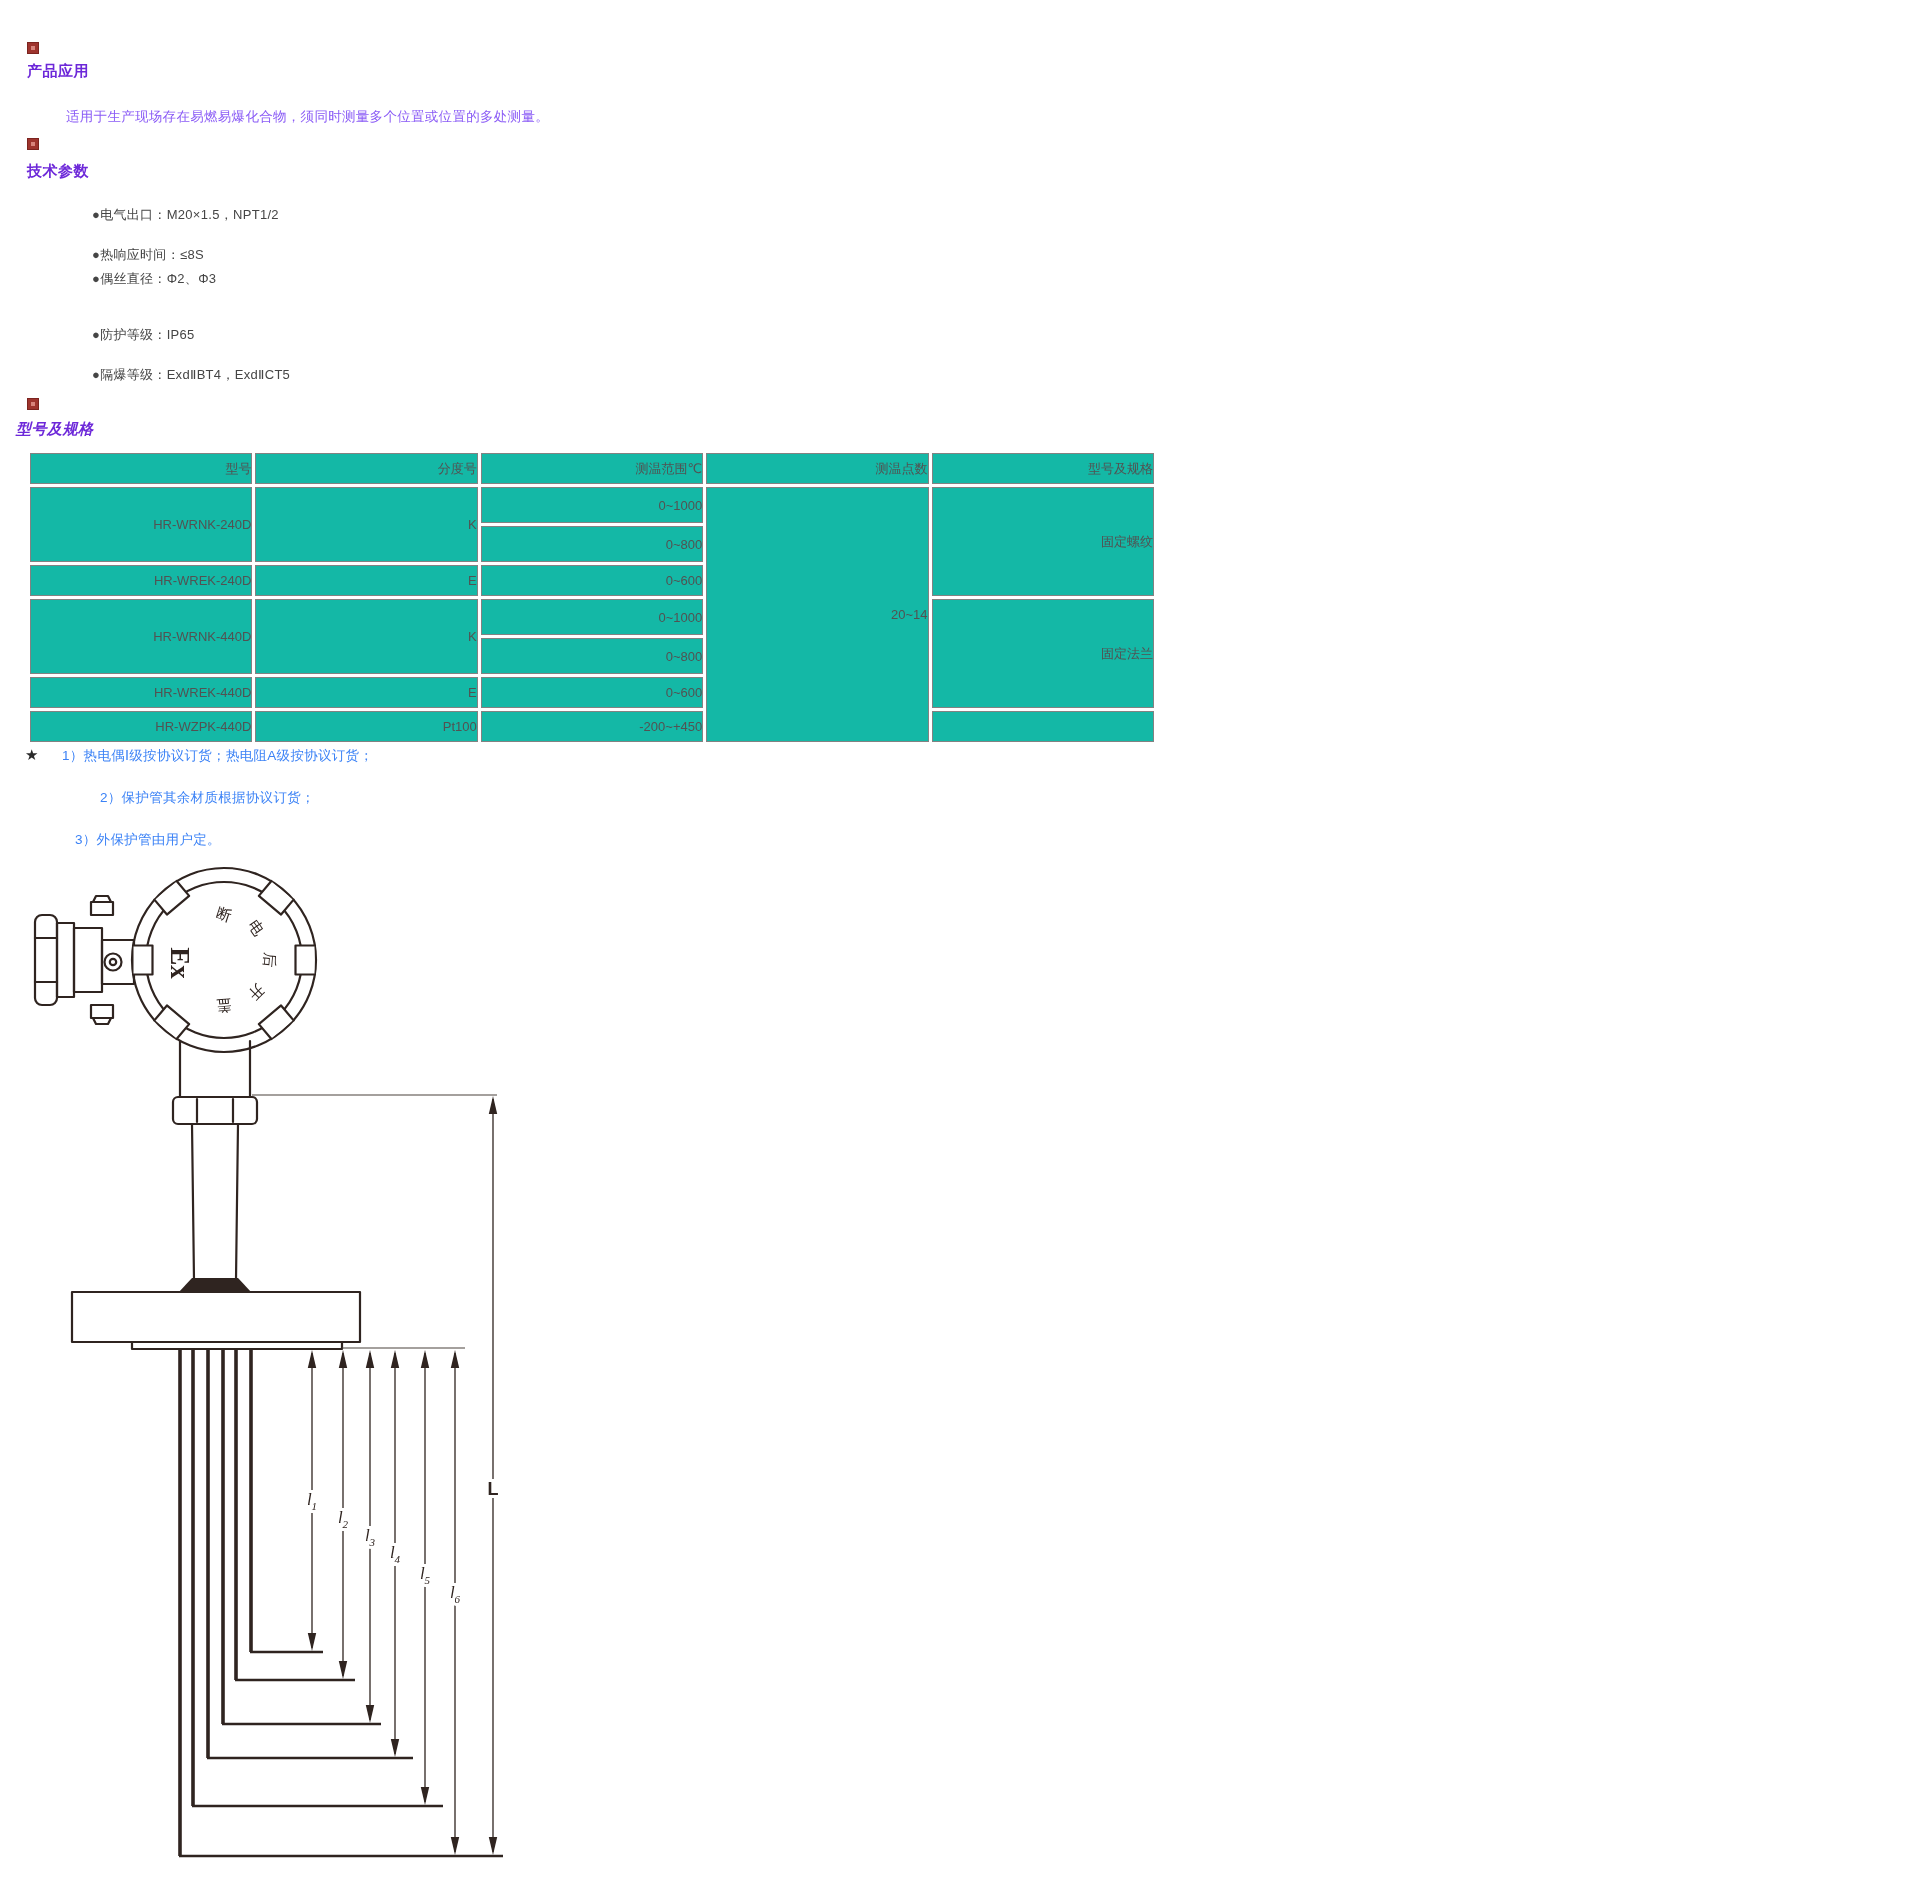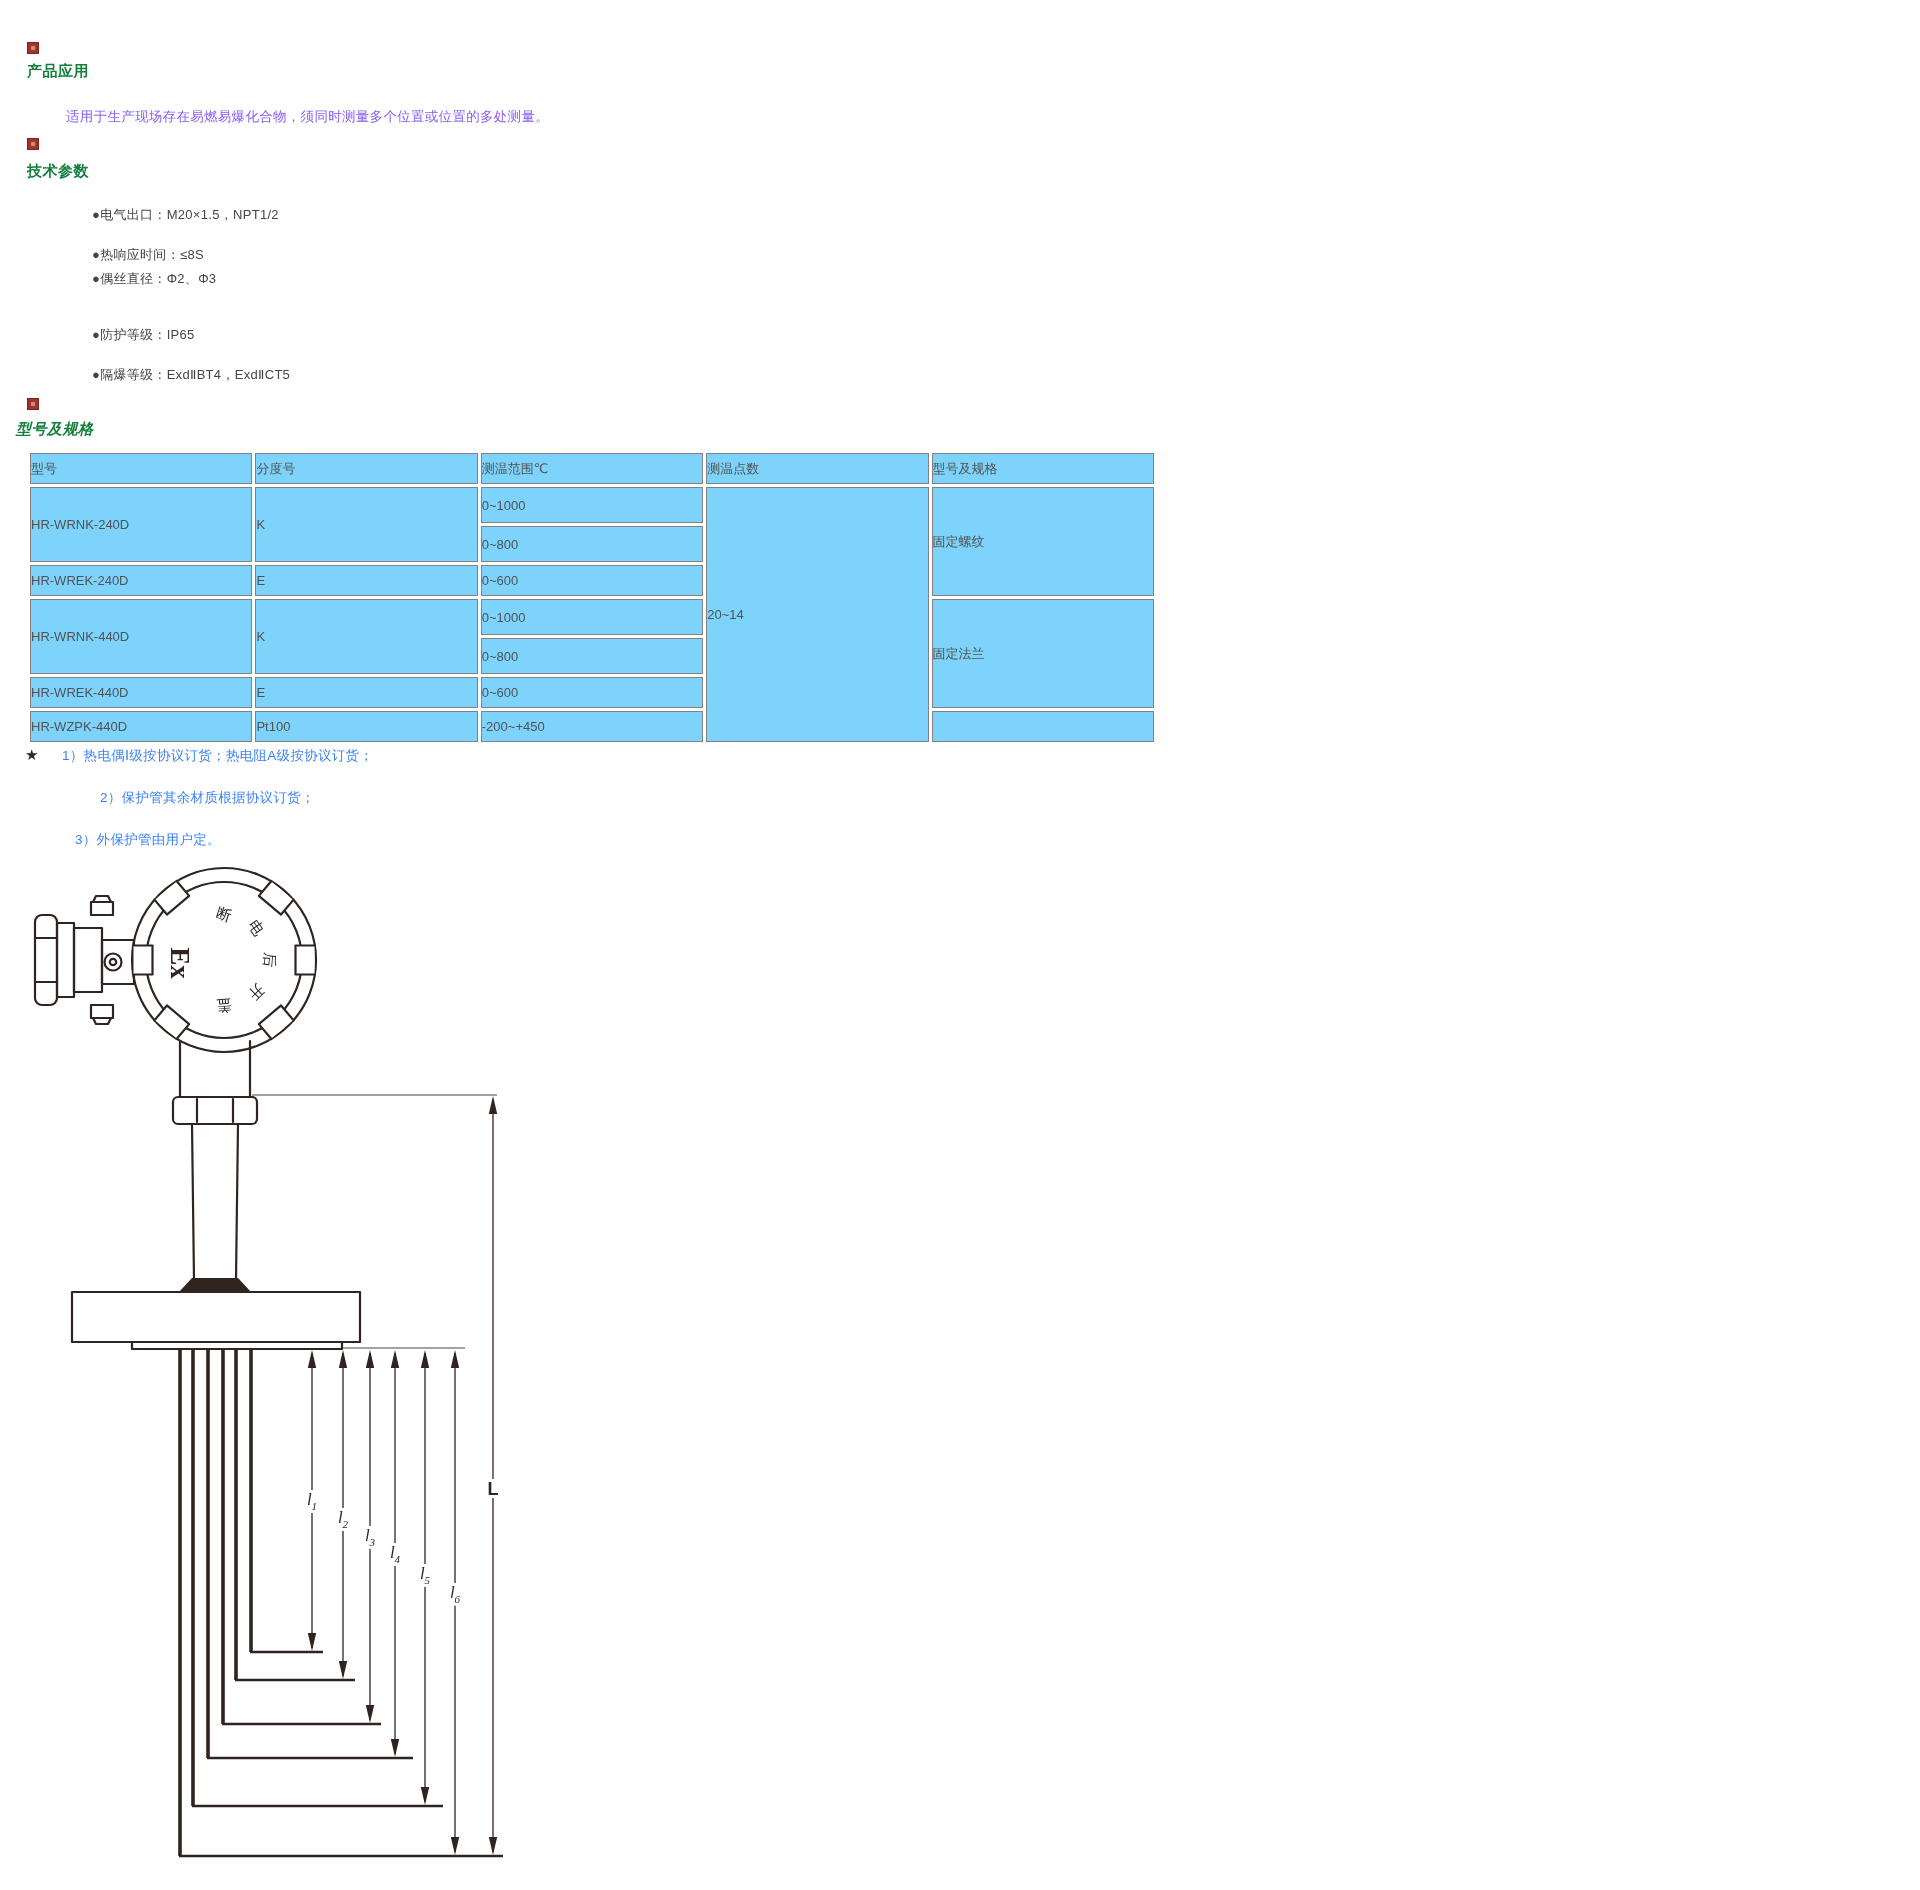--- a/index.html
+++ b/index.html
@@ -1,30 +1,30 @@
 <!DOCTYPE html>
 <html><head>
 <meta charset="utf-8">
 <style>
   html,body{margin:0;padding:0;background:#ffffff;}
   body{width:1920px;height:1890px;position:relative;overflow:hidden;
        font-family:"Liberation Sans","DejaVu Sans",sans-serif;color:#3f3f3f;}
   .abs{position:absolute;}
   .sec-icon{width:12px;height:12px;background:#9e342e;border:1px solid #7c241f;box-sizing:border-box;}
   .sec-icon::after{content:"";display:block;width:4px;height:4px;margin:3px 0 0 3px;background:#d8847c;}
-  .sec-title{font-size:15px;font-weight:bold;color:#15803d;letter-spacing:0.5px;}
+  .sec-title{font-size:15px;font-weight:bold;color:#6d28d9;letter-spacing:0.5px;}
   .para{font-size:13.5px;color:#8b5cf6;letter-spacing:0.3px;}
   .bullet{font-size:13px;color:#454545;letter-spacing:0.3px;}
   .note{font-size:13.5px;color:#3b82f6;letter-spacing:0.3px;}
   .star{font-size:15px;color:#2b2b2b;}
 
   table.spec{border-collapse:separate;border-spacing:3px;table-layout:fixed;
              width:1130px;font-size:13px;color:#525252;}
-  table.spec td{border:1px solid #828282;text-align:left;vertical-align:middle;
-                background:#7dd3fc;padding:0;overflow:hidden;}
+  table.spec td{border:1px solid #828282;text-align:right;vertical-align:middle;
+                background:#14b8a6;padding:0;overflow:hidden;}
   tr.h-head{height:31px;}
   tr.h-sub{height:36px;}
   tr.h-short{height:31px;}
 
   svg text{font-family:"Liberation Sans","DejaVu Sans",sans-serif;}
   .ln{stroke:#2f2420;fill:none;stroke-width:2.2;stroke-linejoin:round;stroke-linecap:round;}
   .lnthin{stroke:#4a423d;fill:none;stroke-width:1.2;}
   .dimln{stroke:#2f2420;fill:none;stroke-width:1.3;}
   .probe{stroke:#2f2420;fill:none;stroke-width:3.6;}
   .probeh{stroke:#2f2420;fill:none;stroke-width:2.4;}

